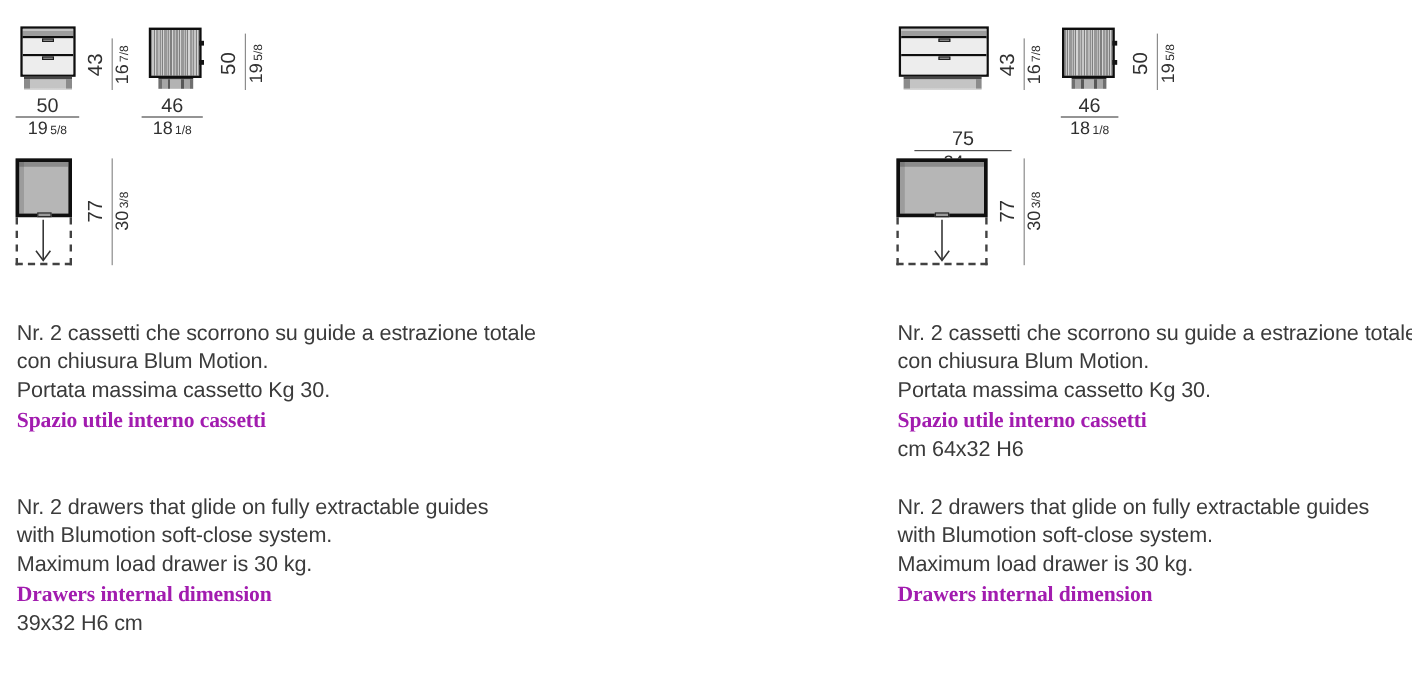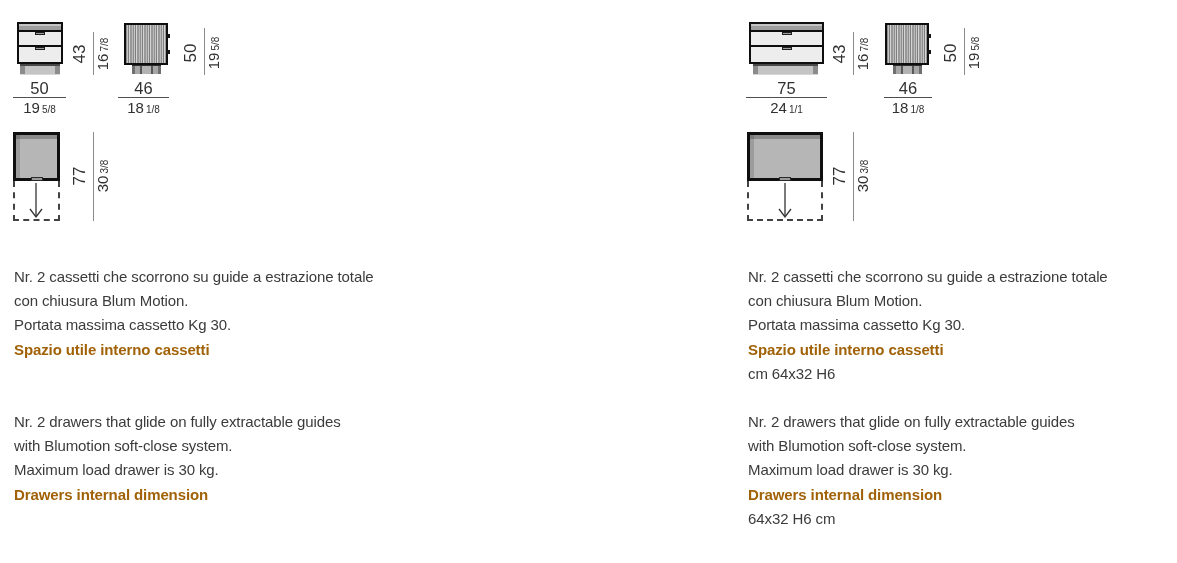--- a/index.html
+++ b/index.html
@@ -59,38 +59,38 @@
   .hd-frac{text-align:center;margin-top:2px;font-size:15px;color:#303030;height:16px;line-height:16px;}
   .small-frac{font-size:10px;margin-left:2px;}
   .rot{position:absolute;width:44px;height:16px;line-height:16px;text-align:center;
     transform:rotate(-90deg);white-space:nowrap;color:#303030;}
   .vnum{font-size:17px;}
   .vfrac{font-size:15px;}
 
   .fvd-line{left:93px;top:32px;height:43px;}   .p1 .fvd-line{left:119px;}
   .fvd-cm{left:58px;top:46px;}                 .p1 .fvd-cm{left:84px;}
   .fvd-in{left:81px;top:46px;}                 .p1 .fvd-in{left:107px;}
-  .fhd{left:13px;width:53px;}                  .p1 .fhd{left:12px;width:81px;}
+  .fhd{left:13px;width:53px;}                  .p1 .fhd{left:28px;width:81px;margin-top:28px;}
 
   .svd-line{left:204px;top:28px;height:47px;}  .p1 .svd-line{left:230px;}
   .svd-cm{left:169px;top:45px;}                .p1 .svd-cm{left:195px;}
   .svd-in{left:192px;top:45px;}                .p1 .svd-in{left:218px;}
   .shd{left:118px;width:51px;}                 .p1 .shd{left:150px;width:48px;}
 
   .dvd-line{left:93px;top:132px;height:89px;}  .p1 .dvd-line{left:119px;}
   .dvd-cm{left:58px;top:168px;}                .p1 .dvd-cm{left:84px;}
   .dvd-in{left:81px;top:168px;}                .p1 .dvd-in{left:107px;}
 
   
   .tb{position:absolute;left:14px;}
   .tb-it{top:265px;}
   .tb-en{top:410px;}
-  .tline{height:24.2px;line-height:24.2px;font-size:15px;letter-spacing:-0.1px;
+  .tline{height:24.2px;line-height:24.2px;font-size:18px;letter-spacing:-0.1px;
     white-space:nowrap;color:#3b3b3b;}
-  .tline.b{font-weight:bold;color:#a16207;}
+  .tline.b{font-weight:bold;color:#a21caf;font-family:Liberation Serif, serif;}
 </style>
 </head>
 <body>
 
 <div class="panel p0">
 
   <div>
     <div class="front-body">
       <div class="ftop"></div>
       <div class="fdrawer fd1">
@@ -146,20 +146,21 @@
     <div class="tline">con chiusura Blum Motion.</div>
     <div class="tline">Portata massima cassetto Kg 30.</div>
     <div class="tline b">Spazio utile interno cassetti</div>
   </div>
 
   <div class="tb tb-en">
     <div class="tline">Nr. 2 drawers that glide on fully extractable guides</div>
     <div class="tline">with Blumotion soft-close system.</div>
     <div class="tline">Maximum load drawer is 30 kg.</div>
     <div class="tline b">Drawers internal dimension</div>
+    <div class="tline">39x32 H6 cm</div>
   </div>
 </div>
 
 <div class="panel p1">
 
   <div>
     <div class="front-body">
       <div class="ftop"></div>
       <div class="fdrawer fd1">
         <div class="handle"></div>
@@ -215,15 +216,14 @@
     <div class="tline">Portata massima cassetto Kg 30.</div>
     <div class="tline b">Spazio utile interno cassetti</div>
     <div class="tline">cm 64x32 H6</div>
   </div>
 
   <div class="tb tb-en">
     <div class="tline">Nr. 2 drawers that glide on fully extractable guides</div>
     <div class="tline">with Blumotion soft-close system.</div>
     <div class="tline">Maximum load drawer is 30 kg.</div>
     <div class="tline b">Drawers internal dimension</div>
-    <div class="tline">64x32 H6 cm</div>
   </div>
 </div>
 
 </body></html>

